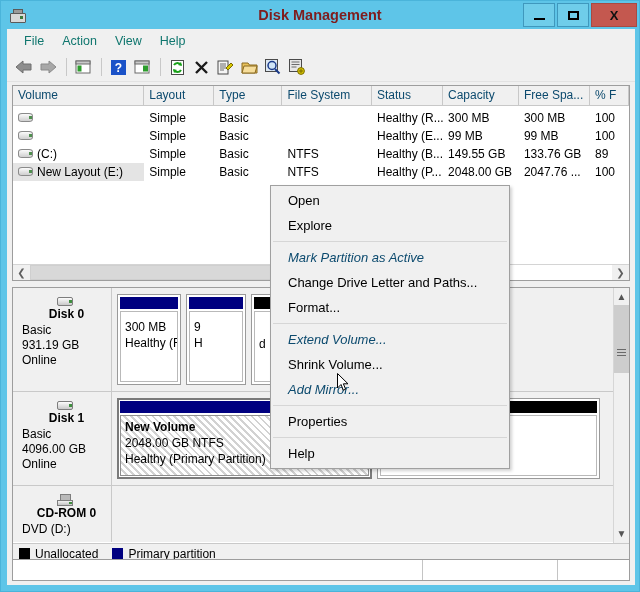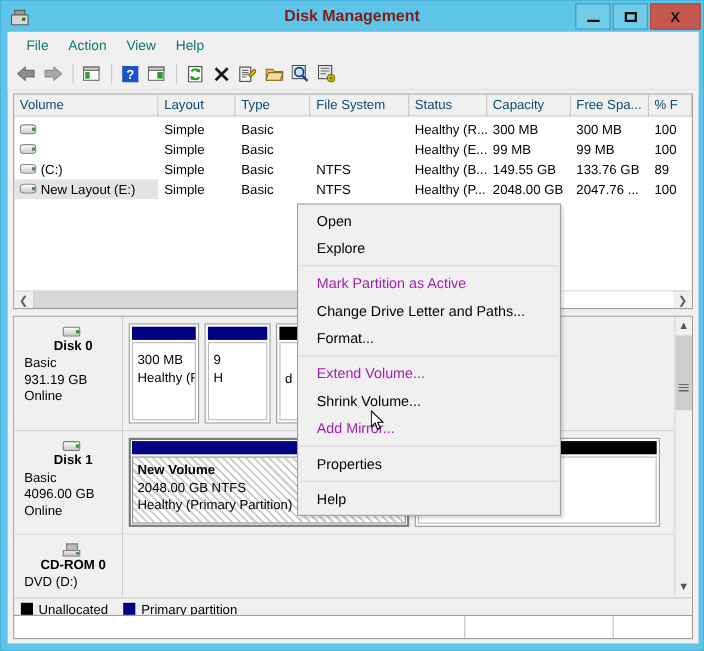--- a/index.html
+++ b/index.html
@@ -188,21 +188,21 @@
     position:absolute;left:215px;top:156px;width:240px;
     background:#f0f0f0;border:1px solid #a0a0a0;box-sizing:border-box;
     padding:2px 0;z-index:50;
     box-shadow:2px 2px 3px rgba(0,0,0,0.18);
     margin-left:48px;
   }
   .mi{
     height:25px;line-height:25px;padding-left:17px;font-size:13px;color:#000;
     box-sizing:border-box;white-space:nowrap;position:relative;
   }
-  .mi.disabled{color:#a21caf;}
+  .mi.disabled{color:#0c4a6e;font-style:italic;}
   .mi.hl{
     background:#d8ecfb;border:1px solid #42a5d8;height:25px;line-height:23px;
     padding-left:16px;
   }
   .msep{height:1px;background:#d6d6d6;margin:3px 2px;}
   .redbox{
     position:absolute;left:12px;top:-3px;width:86px;height:24px;
     border:3px dashed #e60000;box-sizing:border-box;pointer-events:none;
   }
   .cursor{

